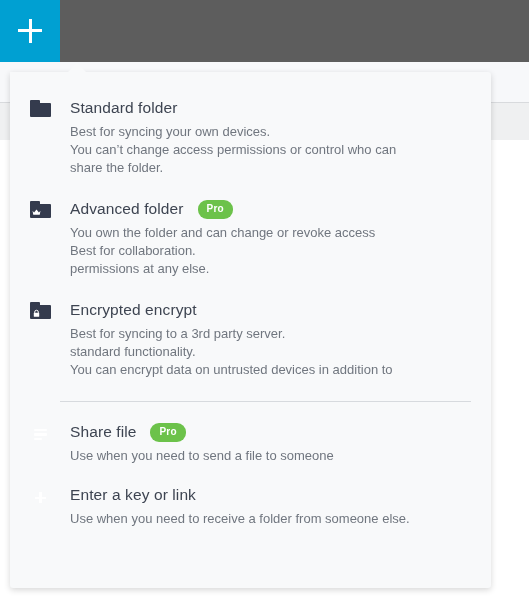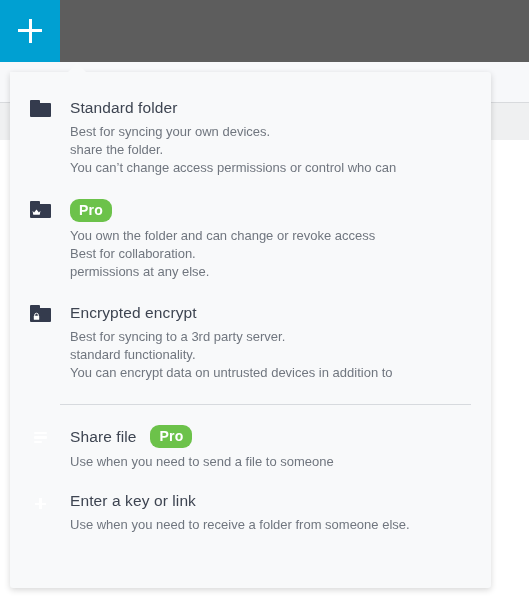--- a/index.html
+++ b/index.html
@@ -152,21 +152,21 @@
   .item-title {
     font-size: 15.5px;
     color: #3d4451;
     line-height: 20px;
     letter-spacing: 0.1px;
   }
   .badge-pro {
     display: inline-block;
     background: #6cc24a;
     color: #ffffff;
-    font-size: 14px;
+    font-size: 10px;
     font-weight: bold;
     line-height: 1;
     padding: 4px 9px 5px 9px;
     border-radius: 9px;
     letter-spacing: 0.2px;
   }
   .item-desc {
     font-size: 13px;
     line-height: 18px;
     color: #70767f;
@@ -286,38 +286,39 @@
           <span class="tab"></span>
             <span class="body"></span>
         </span>
       </div>
       <div class="item-body">
         <div class="item-title-row">
           <span class="item-title">Standard folder</span>
         </div>
         <div class="item-desc">
           <span class="line">Best for syncing your own devices.</span>
+          <span class="line">You can’t change access permissions or control who can</span>
           <span class="line">share the folder.</span>
-          <span class="line">You can’t change access permissions or control who can</span>
         </div>
       </div>
     </div>
 
     <div class="menu-item">
       <div class="item-icon-wrap">
         <span class="icon-folder">
           <span class="tab"></span>
             <span class="body"></span>
           <svg class="glyph" viewBox="0 0 10 10">
             <path d="M0.6 3.1 L2.3 5.0 L5.0 1.8 L7.7 5.0 L9.4 3.1 L8.6 7.6 L1.4 7.6 Z" fill="#ffffff"></path>
           </svg>
         </span>
       </div>
       <div class="item-body">
         <div class="item-title-row">
+          <span class="item-title">Advanced folder</span>
           <span class="badge-pro">Pro</span>
         </div>
         <div class="item-desc">
           <span class="line">You own the folder and can change or revoke access</span>
           <span class="line">Best for collaboration.</span>
           <span class="line">permissions at any else.</span>
         </div>
       </div>
     </div>
 

